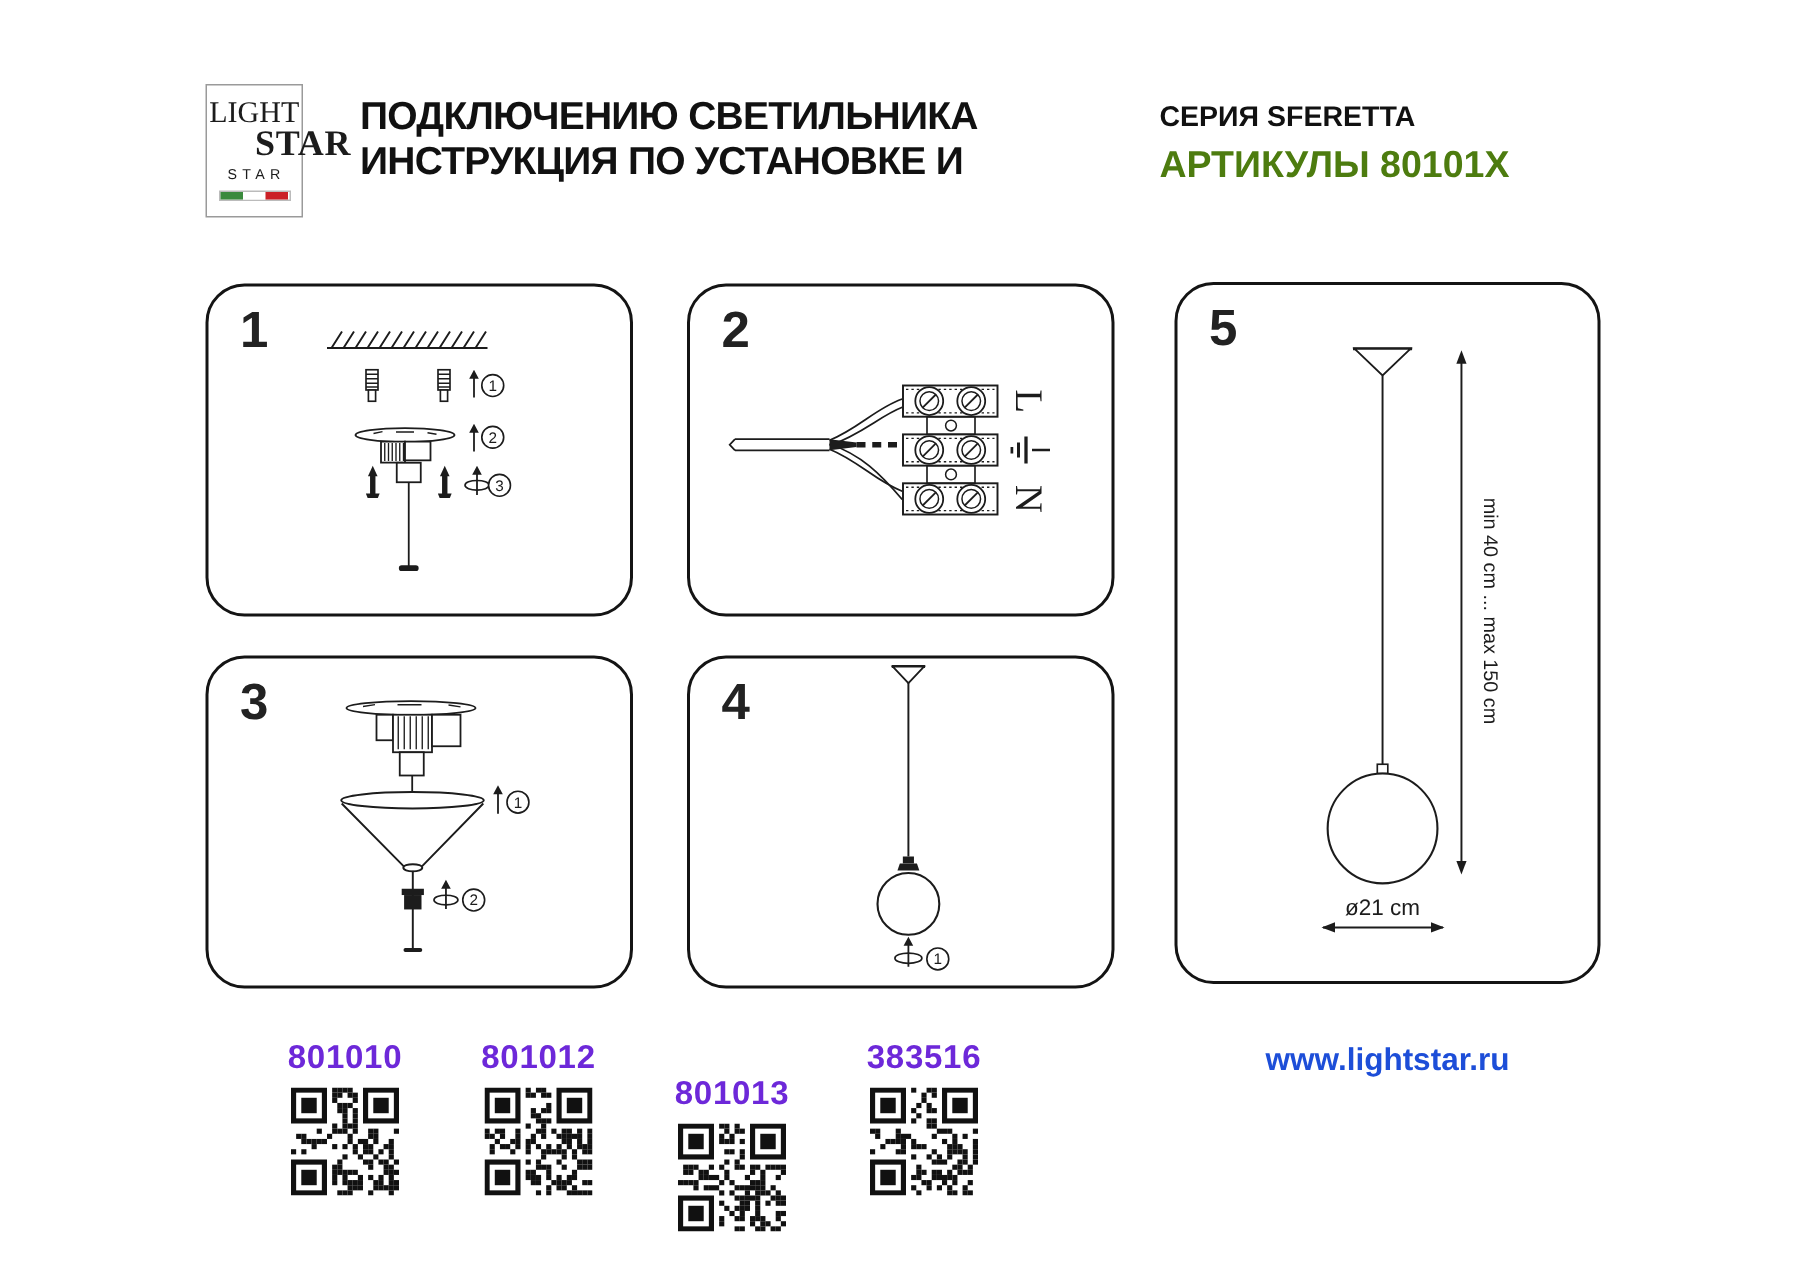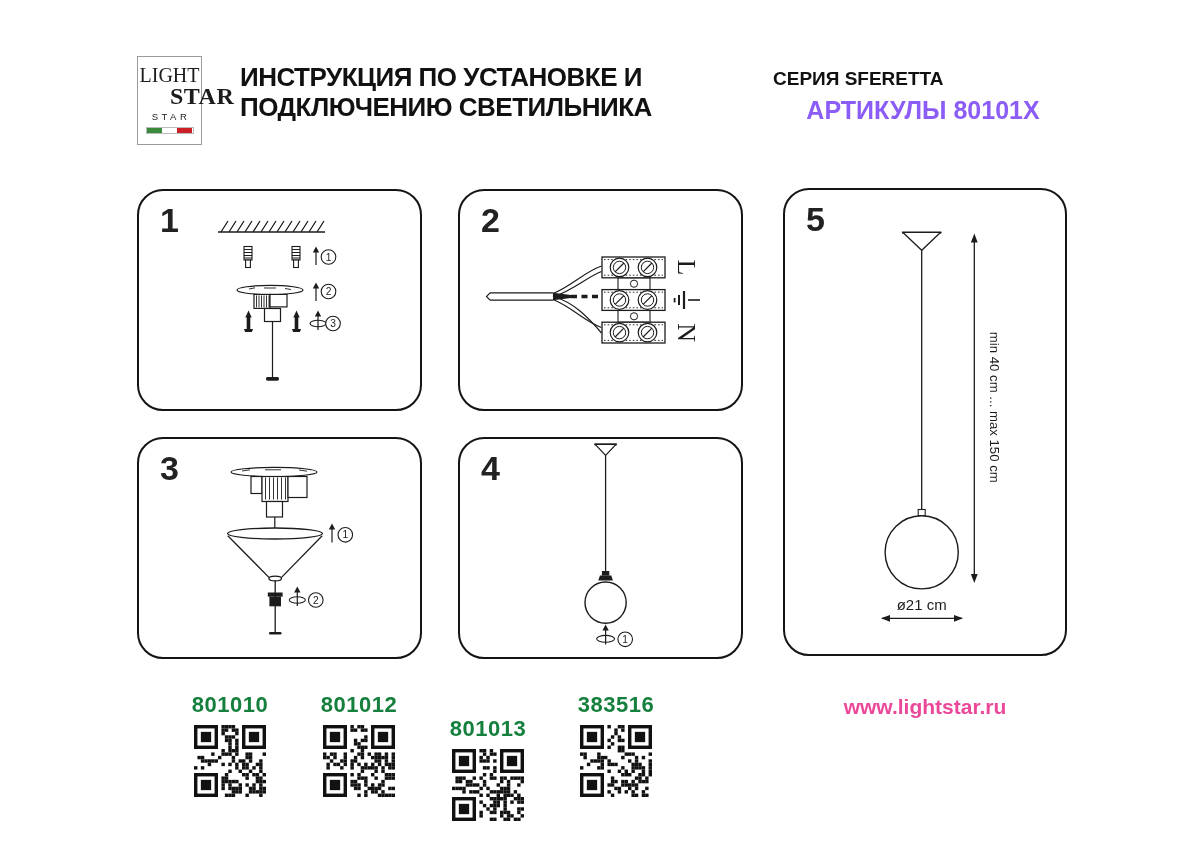--- a/index.html
+++ b/index.html
@@ -16,57 +16,57 @@
   .logo-word1{font-family:"Liberation Serif",serif;font-weight:normal;font-size:20px;line-height:20px;margin-top:8px;letter-spacing:0;}
   .logo-word2{font-family:"Liberation Serif",serif;font-weight:bold;font-size:24px;line-height:22px;letter-spacing:0.5px;margin-left:32px;}
   .logo-word3{font-size:9.5px;letter-spacing:3.5px;line-height:13px;margin-top:3px;margin-left:3px;}
   .flag{display:flex;width:46px;height:5px;margin:4px auto 0;border:0.5px solid #bbb;}
   .flag span{flex:1;height:100%;}
   .page-title{
     position:absolute;left:240px;top:62px;width:420px;
     font-size:26px;font-weight:bold;line-height:30px;letter-spacing:-0.5px;color:#111;
   }
   .series{position:absolute;left:773px;top:68px;width:300px;text-align:left;font-size:19px;font-weight:bold;color:#111;}
-  .articles-label{position:absolute;left:773px;top:96px;width:300px;text-align:center;font-size:25px;font-weight:bold;color:#8b5cf6;}
+  .articles-label{position:absolute;left:773px;top:96px;width:300px;text-align:left;font-size:25px;font-weight:bold;color:#4d7c0f;}
   
   .panel{position:absolute;border:2px solid #141414;border-radius:26px;background:#fff;box-sizing:border-box;}
   .panel-1{left:137px;top:189px;width:285px;height:222px;}
   .panel-2{left:458px;top:189px;width:285px;height:222px;}
   .panel-3{left:137px;top:437px;width:285px;height:222px;}
   .panel-4{left:458px;top:437px;width:285px;height:222px;}
   .panel-5{left:783px;top:188px;width:284px;height:468px;}
   .panel-num{position:absolute;left:21px;top:10px;font-size:34px;font-weight:600;color:#222;}
   .panel svg.diagram{position:absolute;left:0;top:0;}
   
   .article-col{position:absolute;width:130px;text-align:center;}
-  .article-num{font-size:22px;font-weight:600;letter-spacing:0.5px;color:#15803d;}
+  .article-num{font-size:22px;font-weight:600;letter-spacing:0.5px;color:#6d28d9;}
   .qr{width:72px;height:72px;margin:7px auto 0;}
-  .website{position:absolute;left:825px;top:695px;width:200px;text-align:center;font-size:21px;font-weight:bold;color:#ec4899;}
+  .website{position:absolute;left:825px;top:695px;width:200px;text-align:center;font-size:21px;font-weight:bold;color:#1d4ed8;}
   text{font-family:"Liberation Sans",sans-serif;}
   .serif-rot{font-family:"Liberation Serif",serif;}
 </style>
 </head>
 <body>
 
 <div class="page">
 
   <div class="logo">
     <div class="logo-word1">LIGHT</div>
     <div class="logo-word2">STAR</div>
     <div class="logo-word3">STAR</div>
     <div class="flag">
       <span style="background:#3a8a3d"></span>
         <span style="background:#ffffff"></span>
         <span style="background:#cb2027"></span>
     </div>
   </div>
 
   <div class="page-title">
+    <div>ПОДКЛЮЧЕНИЮ СВЕТИЛЬНИКА</div>
     <div>ИНСТРУКЦИЯ ПО УСТАНОВКЕ И</div>
-    <div>ПОДКЛЮЧЕНИЮ СВЕТИЛЬНИКА</div>
   </div>
 
   <div class="series">СЕРИЯ SFERETTA</div>
   <div class="articles-label">АРТИКУЛЫ 80101X</div>
 
   <div class="panel panel-1">
     <div class="panel-num">1</div>
     <svg class="diagram" width="281" height="218" viewBox="0 0 281 218">
       <g stroke="#1c1c1c" stroke-width="1.3" fill="none">
         <path d="M79 41 H186"></path>

